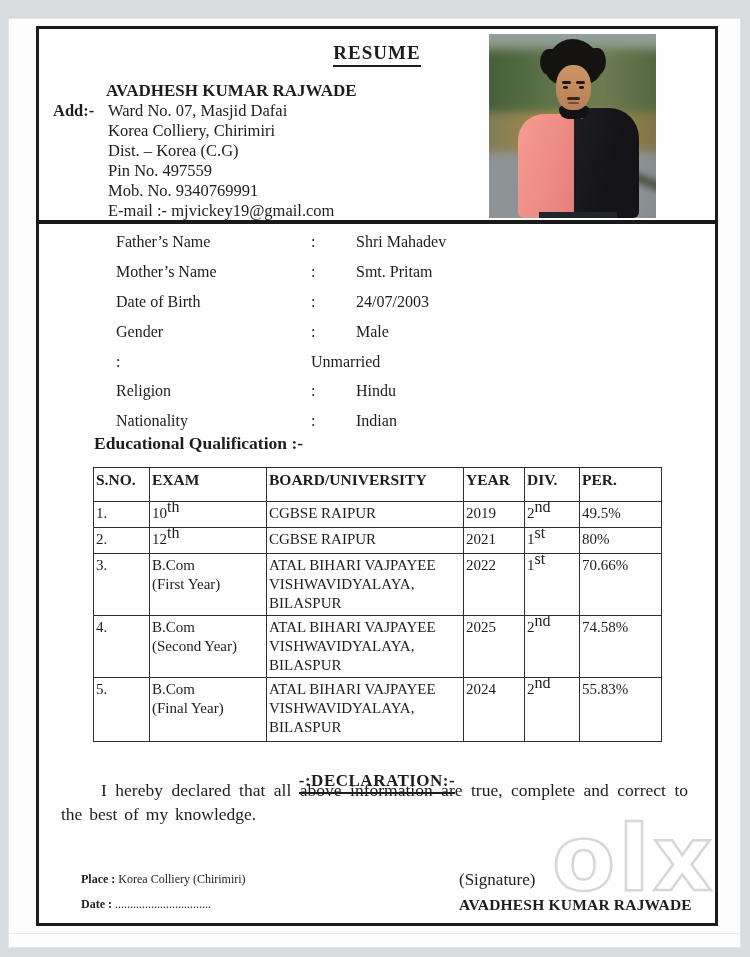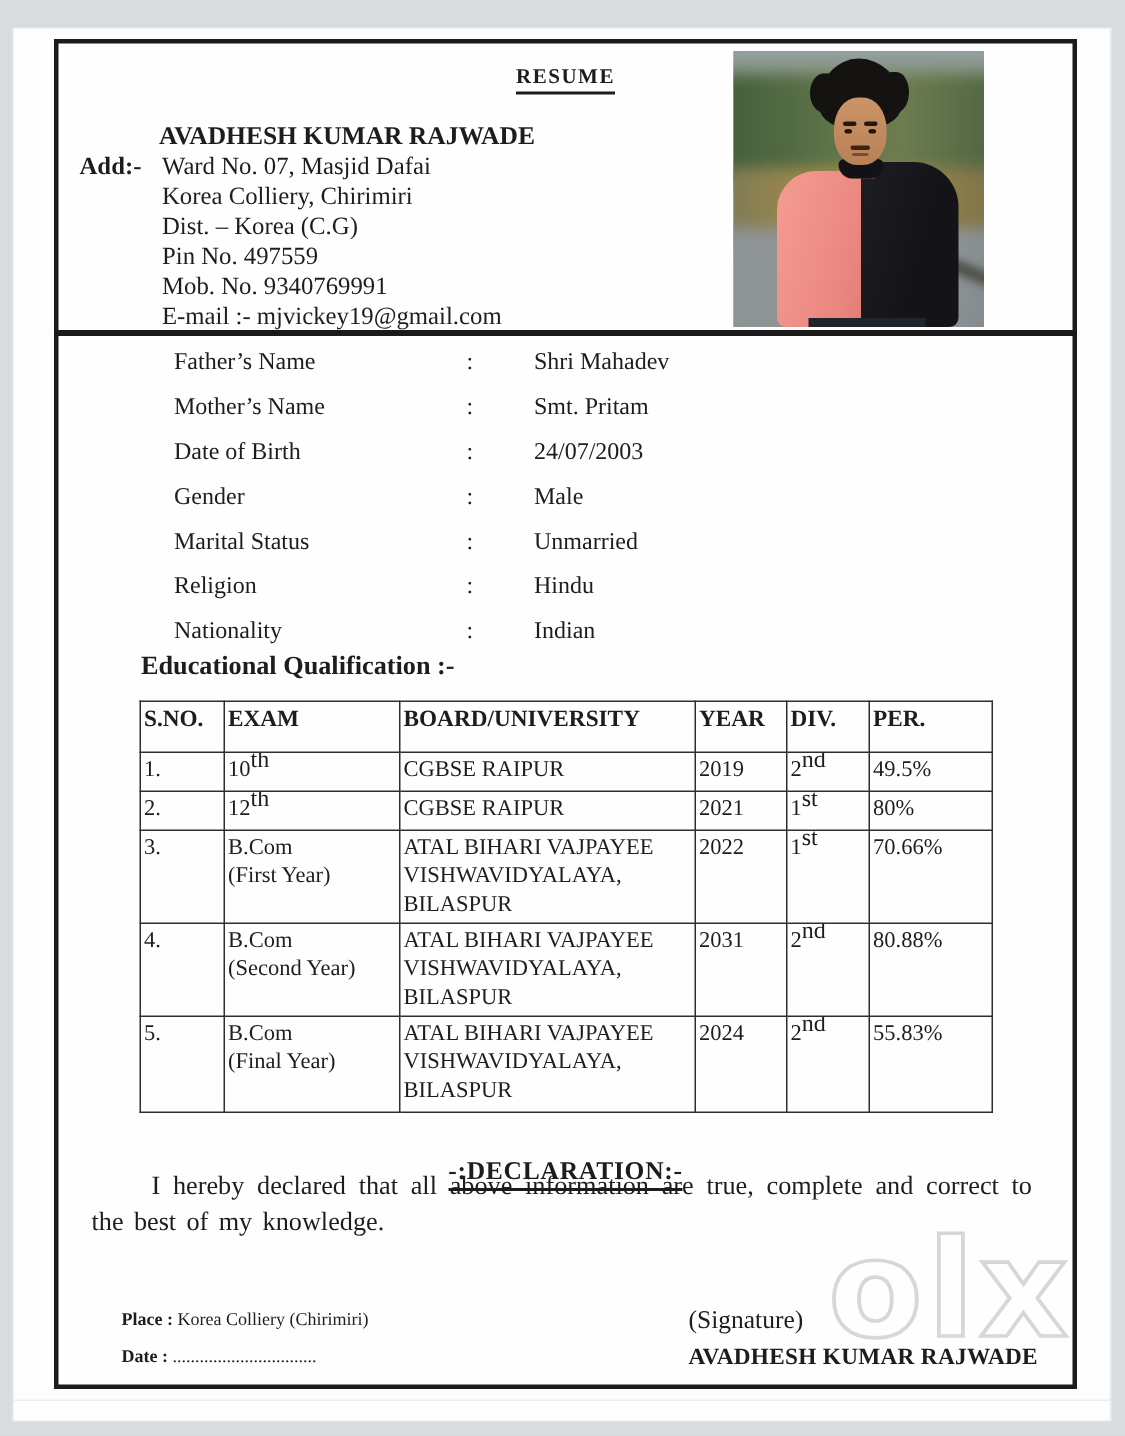--- a/index.html
+++ b/index.html
@@ -19,21 +19,21 @@
   }
   .frame {
     position:absolute; left:27px; top:7px; width:682px; height:900px;
     border:3px solid #1c1c1c; background:#fefefe;
   }
   
   .resume-title {
     position:absolute; top:13px; left:0; width:676px; text-align:center;
   }
   .resume-title span {
-    display:inline-block; font-weight:bold; font-size:14px; letter-spacing:1px;
+    display:inline-block; font-weight:bold; font-size:19px; letter-spacing:1px;
     border-bottom:2.5px solid #1c1c1c; padding-bottom:1px;
   }
   .applicant-name {
     position:absolute; left:67px; top:52px; font-weight:bold; font-size:17px;
   }
   .address-label {
     position:absolute; left:14px; top:72px; font-weight:bold; font-size:16.5px;
   }
   .address-block {
     position:absolute; left:69px; top:72px; font-weight:normal; font-size:16.5px;
@@ -195,21 +195,20 @@
           <span>Date of Birth</span>
           <span>:</span>
           <span>24/07/2003</span>
         </div>
         <div class="detail-row">
           <span>Gender</span>
           <span>:</span>
           <span>Male</span>
         </div>
         <div class="detail-row">
-          <span>Marital Status</span>
           <span>:</span>
           <span>Unmarried</span>
         </div>
         <div class="detail-row">
           <span>Religion</span>
           <span>:</span>
           <span>Hindu</span>
         </div>
         <div class="detail-row">
           <span>Nationality</span>
@@ -264,23 +263,23 @@
           <td><span>1</span><sup>st</sup></td>
           <td>70.66%</td>
         </tr>
         <tr class="h-l">
           <td>4.</td>
           <td><span>B.Com
 (Second Year)</span><sup></sup></td>
           <td>ATAL BIHARI VAJPAYEE
 VISHWAVIDYALAYA,
 BILASPUR</td>
-          <td>2031</td>
+          <td>2025</td>
           <td><span>2</span><sup>nd</sup></td>
-          <td>80.88%</td>
+          <td>74.58%</td>
         </tr>
         <tr class="h-l2">
           <td>5.</td>
           <td><span>B.Com
 (Final Year)</span><sup></sup></td>
           <td>ATAL BIHARI VAJPAYEE
 VISHWAVIDYALAYA,
 BILASPUR</td>
           <td>2024</td>
           <td><span>2</span><sup>nd</sup></td>

